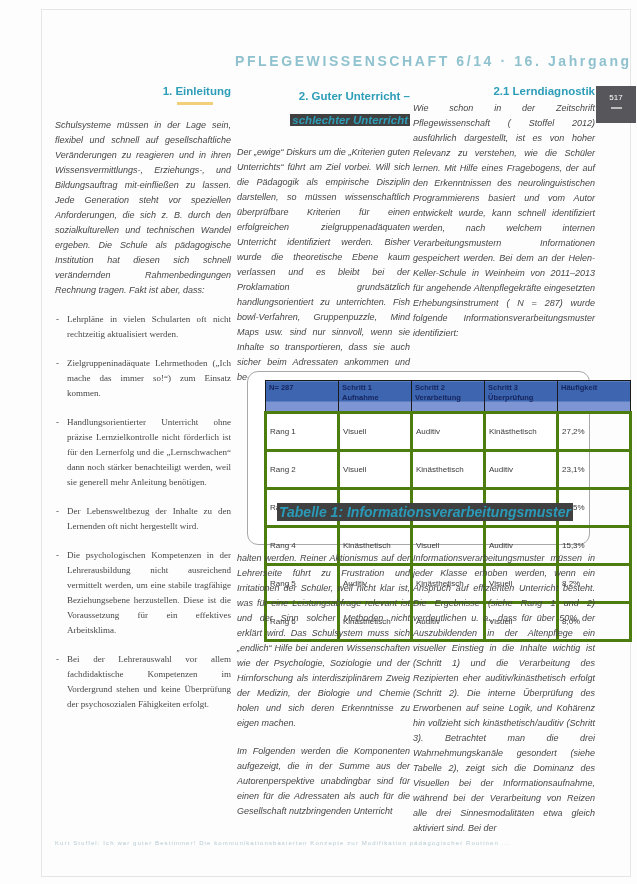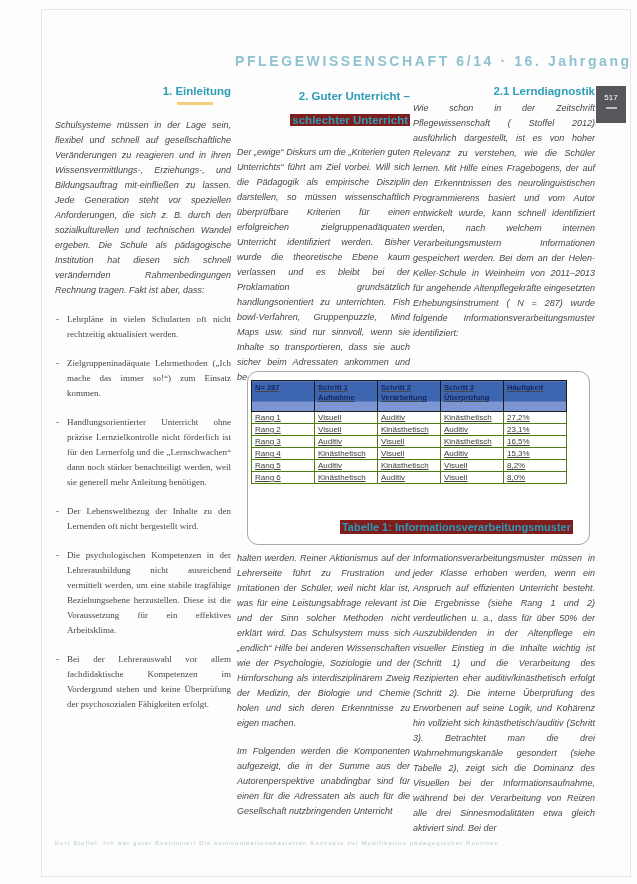--- a/index.html
+++ b/index.html
@@ -12,63 +12,63 @@
   .page-frame{
     position:absolute;left:41px;top:9px;width:588px;height:866px;
     border:1px solid #e6e6e6;pointer-events:none;
   }
   .journal-header{
     position:absolute;top:53px;left:235px;width:350px;
     text-align:center;color:#8fc2ce;font-size:14px;font-weight:bold;
     letter-spacing:2.6px;white-space:nowrap;
   }
   .page-badge{
-    position:absolute;left:596px;top:86px;width:30px;height:37px;
+    position:absolute;left:596px;top:86px;width:40px;height:37px;
     background:#57575b;color:#ffffff;font-size:8px;text-align:center;
     box-sizing:border-box;padding-top:7px;
   }
   .page-badge .dash{display:block;width:11px;height:2px;background:#bdbdbd;margin:5px auto 0 auto;}
   .col{position:absolute;font-size:9px;line-height:15px;text-align:justify;hyphens:auto;}
   .col1{left:55px;top:84px;width:176px;}
   .col2{left:237px;top:84px;width:173px;}
   .col3{left:413px;top:84px;width:182px;}
   .col2b{left:237px;top:551px;width:173px;}
   .col3b{left:413px;top:551px;width:182px;}
   h2{
     margin:0;font-size:11.5px;line-height:15px;font-weight:bold;
     color:#2e9db8;text-align:right;
   }
   .col2 h2{text-align:right;line-height:24px;}
-  .hl{background:#7f1d1d;padding:0 2px;}
+  .hl{background:#404040;padding:0 2px;font-style:italic;}
   .yellow-mark{display:block;width:36px;height:3px;background:#f2cf7a;margin:3px 18px 0 auto;}
   .intro,.para{margin:13px 0 0 0;font-style:italic;}
   .bullet{position:relative;padding-left:12px;margin-top:14px;font-family:Liberation Serif, serif;}
   .bullet::before{content:"-";position:absolute;left:1px;top:0;}
   .table-box{
     position:absolute;left:247px;top:371px;width:343px;height:174px;
     border:1px solid #a8a8a8;border-radius:11px;background:#ffffff;
     box-sizing:border-box;
   }
   .info-table{
-    position:absolute;left:3px;top:8px;width:316px;
-    border-collapse:collapse;font-size:8px;table-layout:fixed;text-decoration:underline;
+    position:absolute;left:16px;top:8px;width:368px;
+    border-collapse:collapse;font-size:8px;table-layout:fixed;
   }
   .info-table th{
     background:linear-gradient(180deg,#3d65b0 0%,#3d65b0 66%,#7d95d2 66%,#7d95d2 100%);
     color:#16255e;font-weight:bold;text-align:left;
     border:1px solid #1a1a1a;padding:2px 3px;line-height:10px;
     white-space:pre-line;height:26px;vertical-align:top;font-size:7.5px;
   }
   .info-table td{
-    border:1px solid #4d7c0f;padding:0 3px;color:#3a3a3a;
+    border:3px solid #4d7c0f;padding:12px 3px;color:#3a3a3a;
     height:11px;line-height:11px;white-space:nowrap;overflow:hidden;font-size:8px;
   }
   .table-caption{
-    position:absolute;right:16px;bottom:11px;
-    color:#2a9ab8;font-size:11px;font-weight:bold;
+    position:absolute;right:16px;bottom:24px;
+    color:#2a9ab8;font-size:14px;font-weight:bold;
   }
   .table-caption .hl{padding:1px 2px;}
   .footer{
     position:absolute;left:55px;top:840px;width:548px;
     font-size:6px;letter-spacing:1.1px;color:#b5cbd2;
     white-space:nowrap;overflow:hidden;
   }
 </style>
 </head>
 <body>

